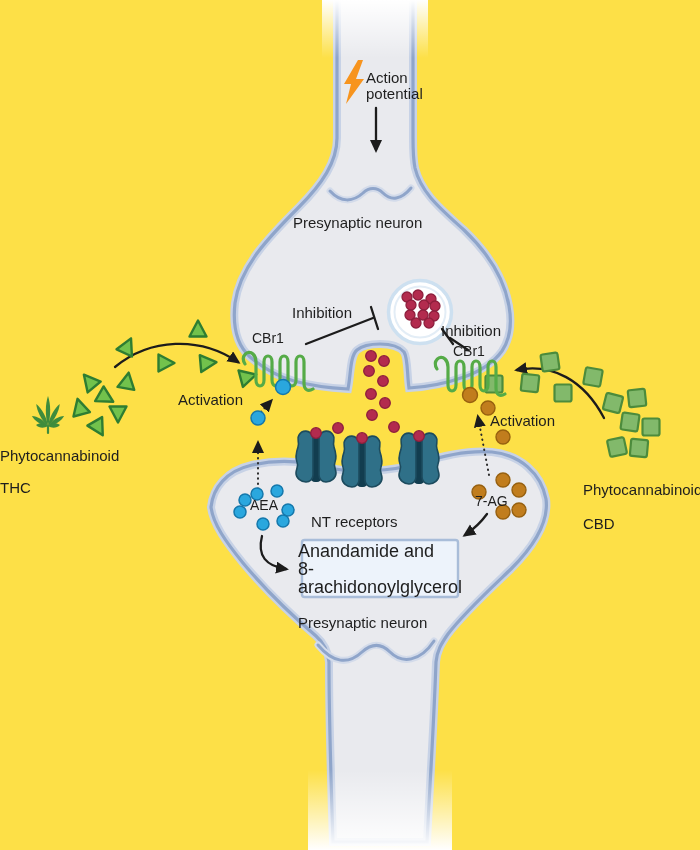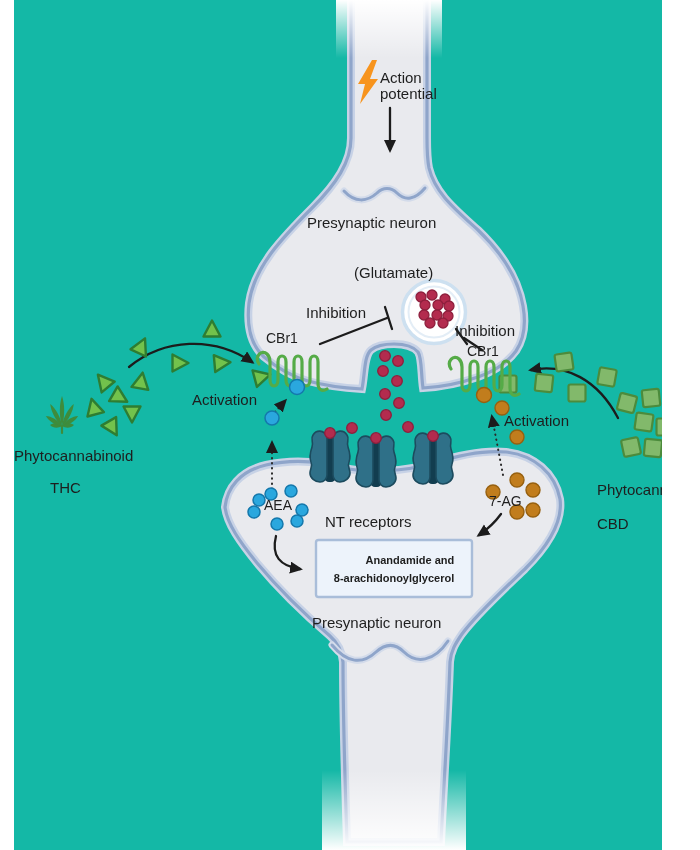--- a/index.html
+++ b/index.html
@@ -1,32 +1,32 @@
 <!DOCTYPE html>
 <html><head>
 <meta charset="utf-8">
 <style>
   html,body{margin:0;padding:0;background:#fff;}
-  .stage{position:relative;width:648px;height:850px;background:#14b8a6;
-         font-family:"Liberation Sans",sans-serif;color:#1e1e1e;overflow:hidden;margin-left:14px;}
+  .stage{position:relative;width:700px;height:850px;background:#fde047;
+         font-family:"Liberation Sans",sans-serif;color:#1e1e1e;overflow:hidden;}
   .stage svg{position:absolute;left:0;top:0;}
   .lbl{position:absolute;font-size:15px;line-height:17px;text-align:left;color:#1e1e1e;white-space:pre-line;}
   .lbl.small{font-size:14px;line-height:16px;}
   .lbl.left{text-align:left;}
   .ntr-half{fill:#2f7088;stroke:#1c4b5e;stroke-width:1.6;stroke-linejoin:round;}
   .gpcr{fill:none;stroke:#55ab47;stroke-width:3.2;stroke-linecap:round;stroke-linejoin:round;}
   .mem-halo{fill:#e9eaee;stroke:#c7d2e6;stroke-width:8;}
   .mem-core{fill:none;stroke:#8fa5ca;stroke-width:3.2;}
   .wavy-h{fill:none;stroke:#d3dbea;stroke-width:7;stroke-linecap:round;}
   .wavy-c{fill:none;stroke:#8fa5ca;stroke-width:3;stroke-linecap:round;}
   .arrow{fill:none;stroke:#1c1c1c;stroke-width:2.3;stroke-linecap:round;}
   .tbar{fill:none;stroke:#1c1c1c;stroke-width:2.3;stroke-linecap:round;}
   .dotted{fill:none;stroke:#2a2a2a;stroke-width:2;stroke-linecap:round;stroke-dasharray:0.5 4.6;}
   .boxtext{position:absolute;display:flex;align-items:center;justify-content:center;
-           text-align:right;font-size:11px;line-height:18px;font-weight:bold;}
+           text-align:left;font-size:18px;line-height:18px;}
 </style>
 </head>
 <body>
 
 <div class="stage">
 
 <svg viewBox="0 0 700 850" width="700" height="850">
   <defs>
     <linearGradient id="fadeTop" x1="0" y1="0" x2="0" y2="1">
       <stop offset="0" stop-color="#ffffff" stop-opacity="1"></stop>
@@ -178,31 +178,30 @@
 
   <polygon points="358,60 344,84 351,84 346,104 364,79 356,79 363,60" fill="#f7941e"></polygon>
 
   <rect x="322" y="0" width="106" height="58" fill="url(#fadeTop)"></rect>
   <rect x="308" y="770" width="144" height="80" fill="url(#fadeBot)"></rect>
 </svg>
 
 <div class="lbl left" style="left:366px;top:70px;width:68px;line-height:16px;">Action potential</div>
 <div class="lbl" style="left:293px;top:214px;width:164px;">Presynaptic neuron</div>
 <div class="lbl" style="left:340px;top:247px;width:160px;">
-  <span style="display:block;">(Glutamate)</span>
 </div>
 <div class="lbl" style="left:292px;top:304px;width:80px;">Inhibition</div>
 <div class="lbl" style="left:441px;top:322px;width:80px;">Inhibition</div>
 <div class="lbl small" style="left:252px;top:330px;width:60px;">CBr1</div>
 <div class="lbl small" style="left:453px;top:343px;width:60px;">CBr1</div>
 <div class="lbl" style="left:178px;top:391px;width:90px;">Activation</div>
 <div class="lbl" style="left:490px;top:412px;width:90px;">Activation</div>
 <div class="lbl" style="left:0px;top:432px;width:106px;line-height:16px;">
   <span style="display:block;">Phytocannabinoid</span>
-  <span style="display:block;padding-left:36px;">THC</span>
+  <span style="display:block;">THC</span>
 </div>
 <div class="lbl" style="left:583px;top:464px;width:124px;line-height:17px;">
   <span style="display:block;">Phytocannabinoid</span>
   <span style="display:block;">CBD</span>
 </div>
 <div class="lbl" style="left:311px;top:513px;width:120px;">NT receptors</div>
 <div class="lbl small" style="left:250px;top:497px;width:44px;">AEA</div>
 <div class="lbl small" style="left:475px;top:493px;width:48px;">7-AG</div>
 <div class="boxtext" style="left:302px;top:540px;width:156px;height:57px;">
   <div>

